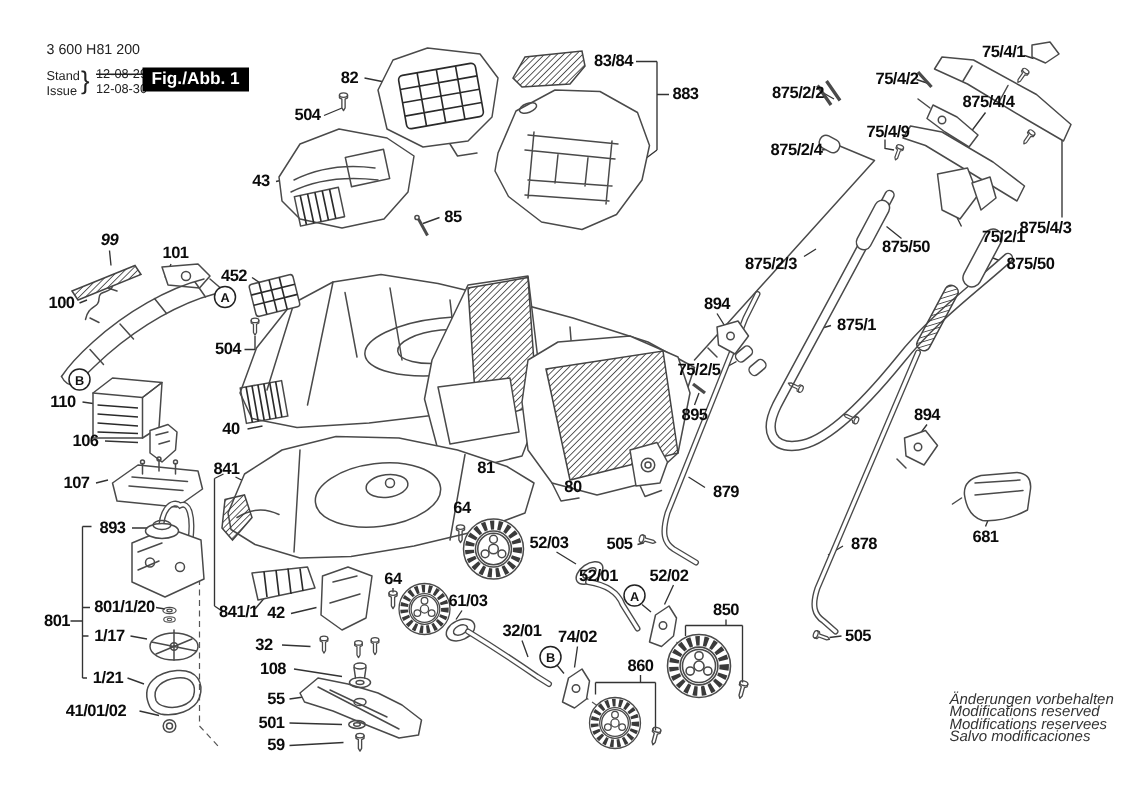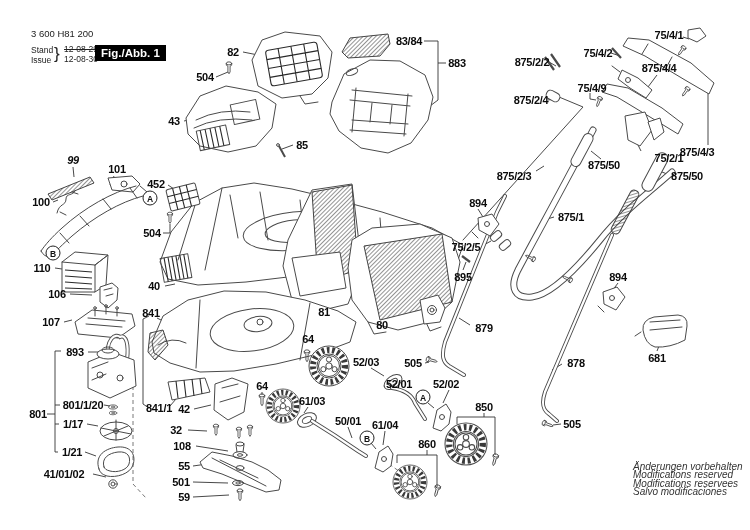--- a/index.html
+++ b/index.html
@@ -412,22 +412,22 @@
       <span class="part-label" style="left: 184px; top: 497px;">59</span>
       <span class="part-label" style="left: 308px; top: 339px;">64</span>
       <span class="part-label" style="left: 262px; top: 386px;">64</span>
       <span class="part-label" style="left: 312px; top: 401px;">61/03</span>
       <span class="part-label" style="left: 324px; top: 312px;">81</span>
       <span class="part-label" style="left: 382px; top: 325px;">80</span>
       <span class="part-label" style="left: 366px; top: 362px;">52/03</span>
       <span class="part-label" style="left: 413px; top: 363px;">505</span>
       <span class="part-label" style="left: 399px; top: 384px;">52/01</span>
       <span class="part-label" style="left: 446px; top: 384px;">52/02</span>
-      <span class="part-label" style="left: 348px; top: 421px;">50/01</span>
-      <span class="part-label" style="left: 385px; top: 425px;">61/04</span>
+      <span class="part-label" style="left: 348px; top: 421px;">32/01</span>
+      <span class="part-label" style="left: 385px; top: 425px;">74/02</span>
       <span class="part-label" style="left: 427px; top: 444px;">860</span>
       <span class="part-label" style="left: 484px; top: 407px;">850</span>
       <span class="marker" style="left: 150px; top: 198px;">A</span>
       <span class="marker" style="left: 53px; top: 253px;">B</span>
       <span class="marker" style="left: 423px; top: 397px;">A</span>
       <span class="marker" style="left: 367px; top: 438px;">B</span>
     </div>
 
   <div class="footer">
     <div>Änderungen vorbehalten</div>

